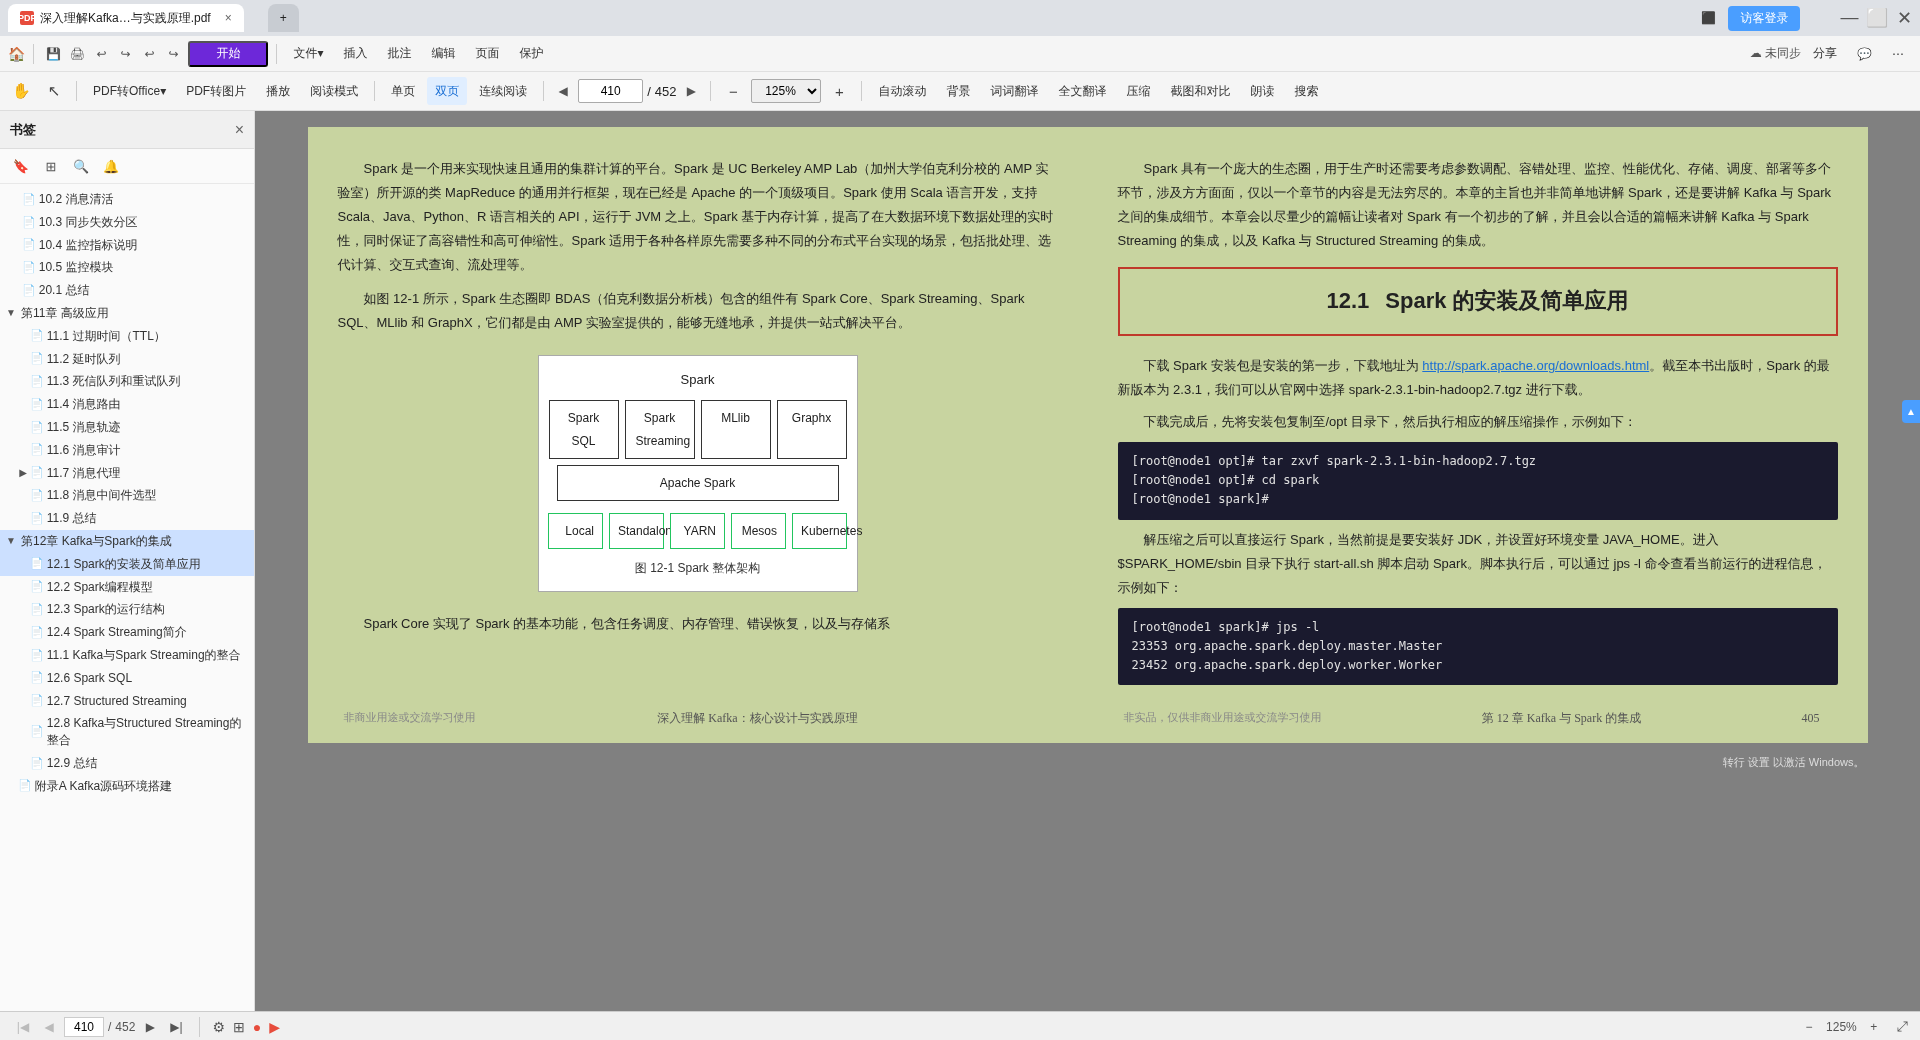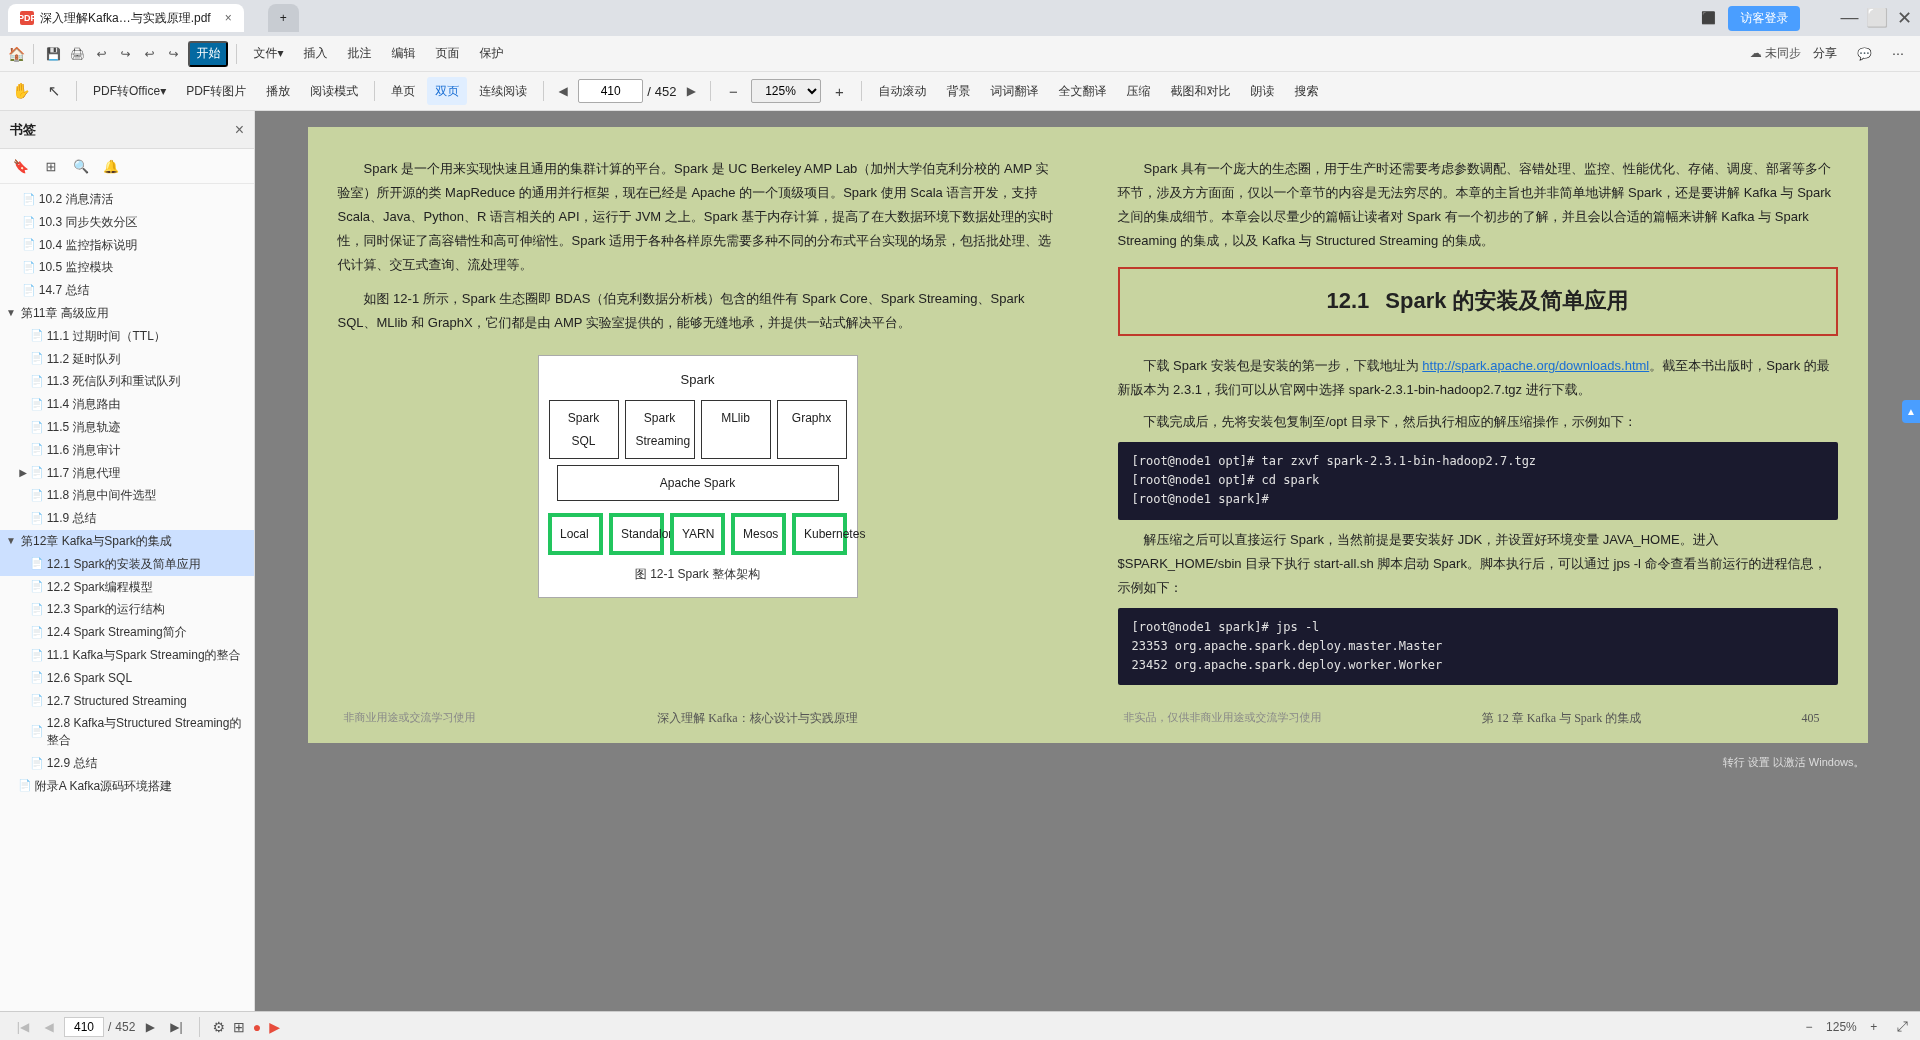--- a/index.html
+++ b/index.html
@@ -14,21 +14,21 @@
     .browser-spacer { flex: 1; }
     .browser-controls { display: flex; align-items: center; gap: 12px; font-size: 12px; color: #555; }
     .visit-btn { background: #4a9eff; color: white; padding: 4px 12px; border-radius: 4px; font-size: 12px; cursor: pointer; }
     .win-controls { display: flex; gap: 8px; margin-left: 16px; }
 
     
     .toolbar-area { background: #f5f5f5; border-bottom: 1px solid #ddd; }
     .toolbar-row1 { height: 36px; display: flex; align-items: center; padding: 0 8px; gap: 4px; border-bottom: 1px solid #e0e0e0; }
     .toolbar-row2 { height: 38px; display: flex; align-items: center; padding: 0 8px; gap: 4px; }
     .toolbar-btn { height: 28px; padding: 0 8px; display: flex; align-items: center; gap: 3px; cursor: pointer; border-radius: 3px; font-size: 12px; color: #333; white-space: nowrap; }
-    .toolbar-btn-primary { background: #0369a1; color: white; border-radius: 3px; height: 26px; padding: 0 6px; font-size: 12px; cursor: pointer; }
+    .toolbar-btn-primary { background: #6d28d9; color: white; border-radius: 3px; height: 26px; padding: 0 26px; font-size: 12px; cursor: pointer; }
     .toolbar-separator { width: 1px; height: 20px; background: #ccc; margin: 0 4px; }
     .toolbar-icon { font-size: 14px; color: #555; }
     .nav-arrows { display: flex; gap: 2px; }
     .nav-arrow { width: 22px; height: 22px; display: flex; align-items: center; justify-content: center; cursor: pointer; border-radius: 3px; font-size: 12px; color: #555; }
     .page-input-area { display: flex; align-items: center; gap: 4px; }
     .page-input { width: 65px; height: 24px; border: 1px solid #aaa; text-align: center; font-size: 12px; border-radius: 2px; }
     .zoom-select { width: 70px; height: 24px; border: 1px solid #aaa; font-size: 12px; border-radius: 2px; text-align: center; }
     .tool-icon-btn { width: 28px; height: 28px; display: flex; align-items: center; justify-content: center; cursor: pointer; border-radius: 3px; font-size: 15px; color: #444; }
     .active-btn { background: #e0eeff; color: #1a6fd4; }
 
@@ -57,21 +57,21 @@
     .double-page { display: flex; gap: 0; }
     .page-content { font-size: 13px; line-height: 1.85; color: #222; }
     .heading-box { border: 2px solid #c0392b; padding: 12px 20px; margin: 10px 0 18px 0; display: flex; align-items: flex-start; justify-content: center; }
     .heading-text { font-size: 22px; font-weight: bold; }
     .spark-diagram { margin: 20px auto; width: 320px; border: 1px solid #aaa; background: white; padding: 12px; }
     .spark-title { text-align: center; font-size: 13px; margin-bottom: 8px; }
     .spark-row { display: flex; gap: 6px; justify-content: center; margin-bottom: 6px; }
     .spark-box { border: 1px solid #333; padding: 6px 10px; font-size: 12px; text-align: center; background: white; min-width: 70px; }
     .spark-wide { border: 1px solid #333; padding: 6px 12px; font-size: 12px; text-align: center; background: white; width: 100%; margin-bottom: 6px; }
     .spark-row2 { display: flex; gap: 6px; justify-content: center; }
-    .spark-box2 { border: 4px solid #22c55e; padding: 6px 8px; font-size: 12px; text-align: left; background: white; min-width: 55px; }
+    .spark-box2 { border: 1px solid #22c55e; padding: 6px 8px; font-size: 12px; text-align: right; background: white; min-width: 55px; }
     .diagram-caption { text-align: center; font-size: 12px; margin-top: 8px; color: #333; }
     .page-footer { position: absolute; bottom: 14px; left: 0; right: 12px; display: flex; justify-content: space-between; padding: 0 36px; font-size: 12px; color: #555; font-family: Liberation Serif, serif; }
     .watermark { font-size: 11px; color: #888; }
     .code-block { background: #1a1a2e; color: #e0e0e0; font-family: Consolas, monospace; font-size: 12px; padding: 10px 14px; margin: 8px 0; line-height: 1.6; border-radius: 2px; }
     .inline-link { color: #1a6fd4; text-decoration: underline; }
 
     
     .status-bar { height: 30px; background: #f0f0f0; border-top: 1px solid #ccc; display: flex; align-items: center; padding: 0 12px; gap: 12px; font-size: 12px; color: #555; }
     .status-left { display: flex; align-items: center; gap: 8px; flex: 1; }
     .status-right { display: flex; align-items: center; gap: 12px; }
@@ -226,21 +226,21 @@
         <div class="tree-item">
           <span class="tree-indent" style="width: 8px; display: inline-block;"></span>
           <span class="tree-arrow"></span>
           <span class="tree-icon">📄</span>
           <span class="tree-label">10.5 监控模块</span>
         </div>
         <div class="tree-item">
           <span class="tree-indent" style="width: 8px; display: inline-block;"></span>
           <span class="tree-arrow"></span>
           <span class="tree-icon">📄</span>
-          <span class="tree-label">14.7 总结</span>
+          <span class="tree-label">20.1 总结</span>
         </div>
         <div class="tree-item">
           <span class="tree-indent" style="width: 4px; display: inline-block;"></span>
           <span class="tree-arrow">▼</span>
           <span class="tree-icon"></span>
           <span class="tree-label">第11章 高级应用</span>
         </div>
         <div class="tree-item">
           <span class="tree-indent" style="width: 16px; display: inline-block;"></span>
           <span class="tree-arrow"></span>
@@ -386,20 +386,21 @@
             <div class="spark-row2">
               <div class="spark-box2">Local</div>
               <div class="spark-box2">Standalone</div>
               <div class="spark-box2">YARN</div>
               <div class="spark-box2">Mesos</div>
               <div class="spark-box2">Kubernetes</div>
             </div>
             <div class="diagram-caption">图 12-1  Spark 整体架构</div>
           </div>
 
+          <p style="text-indent:2em; margin-top:10px;">Spark Core 实现了 Spark 的基本功能，包含任务调度、内存管理、错误恢复，以及与存储系</p>
         </div>
         <div class="page-footer">
           <span class="watermark">非商业用途或交流学习使用</span>
           <span>深入理解 Kafka：核心设计与实践原理</span>
           <span></span>
         </div>
       </div>
 
       <div class="pdf-page-right">
         <div class="page-content">

